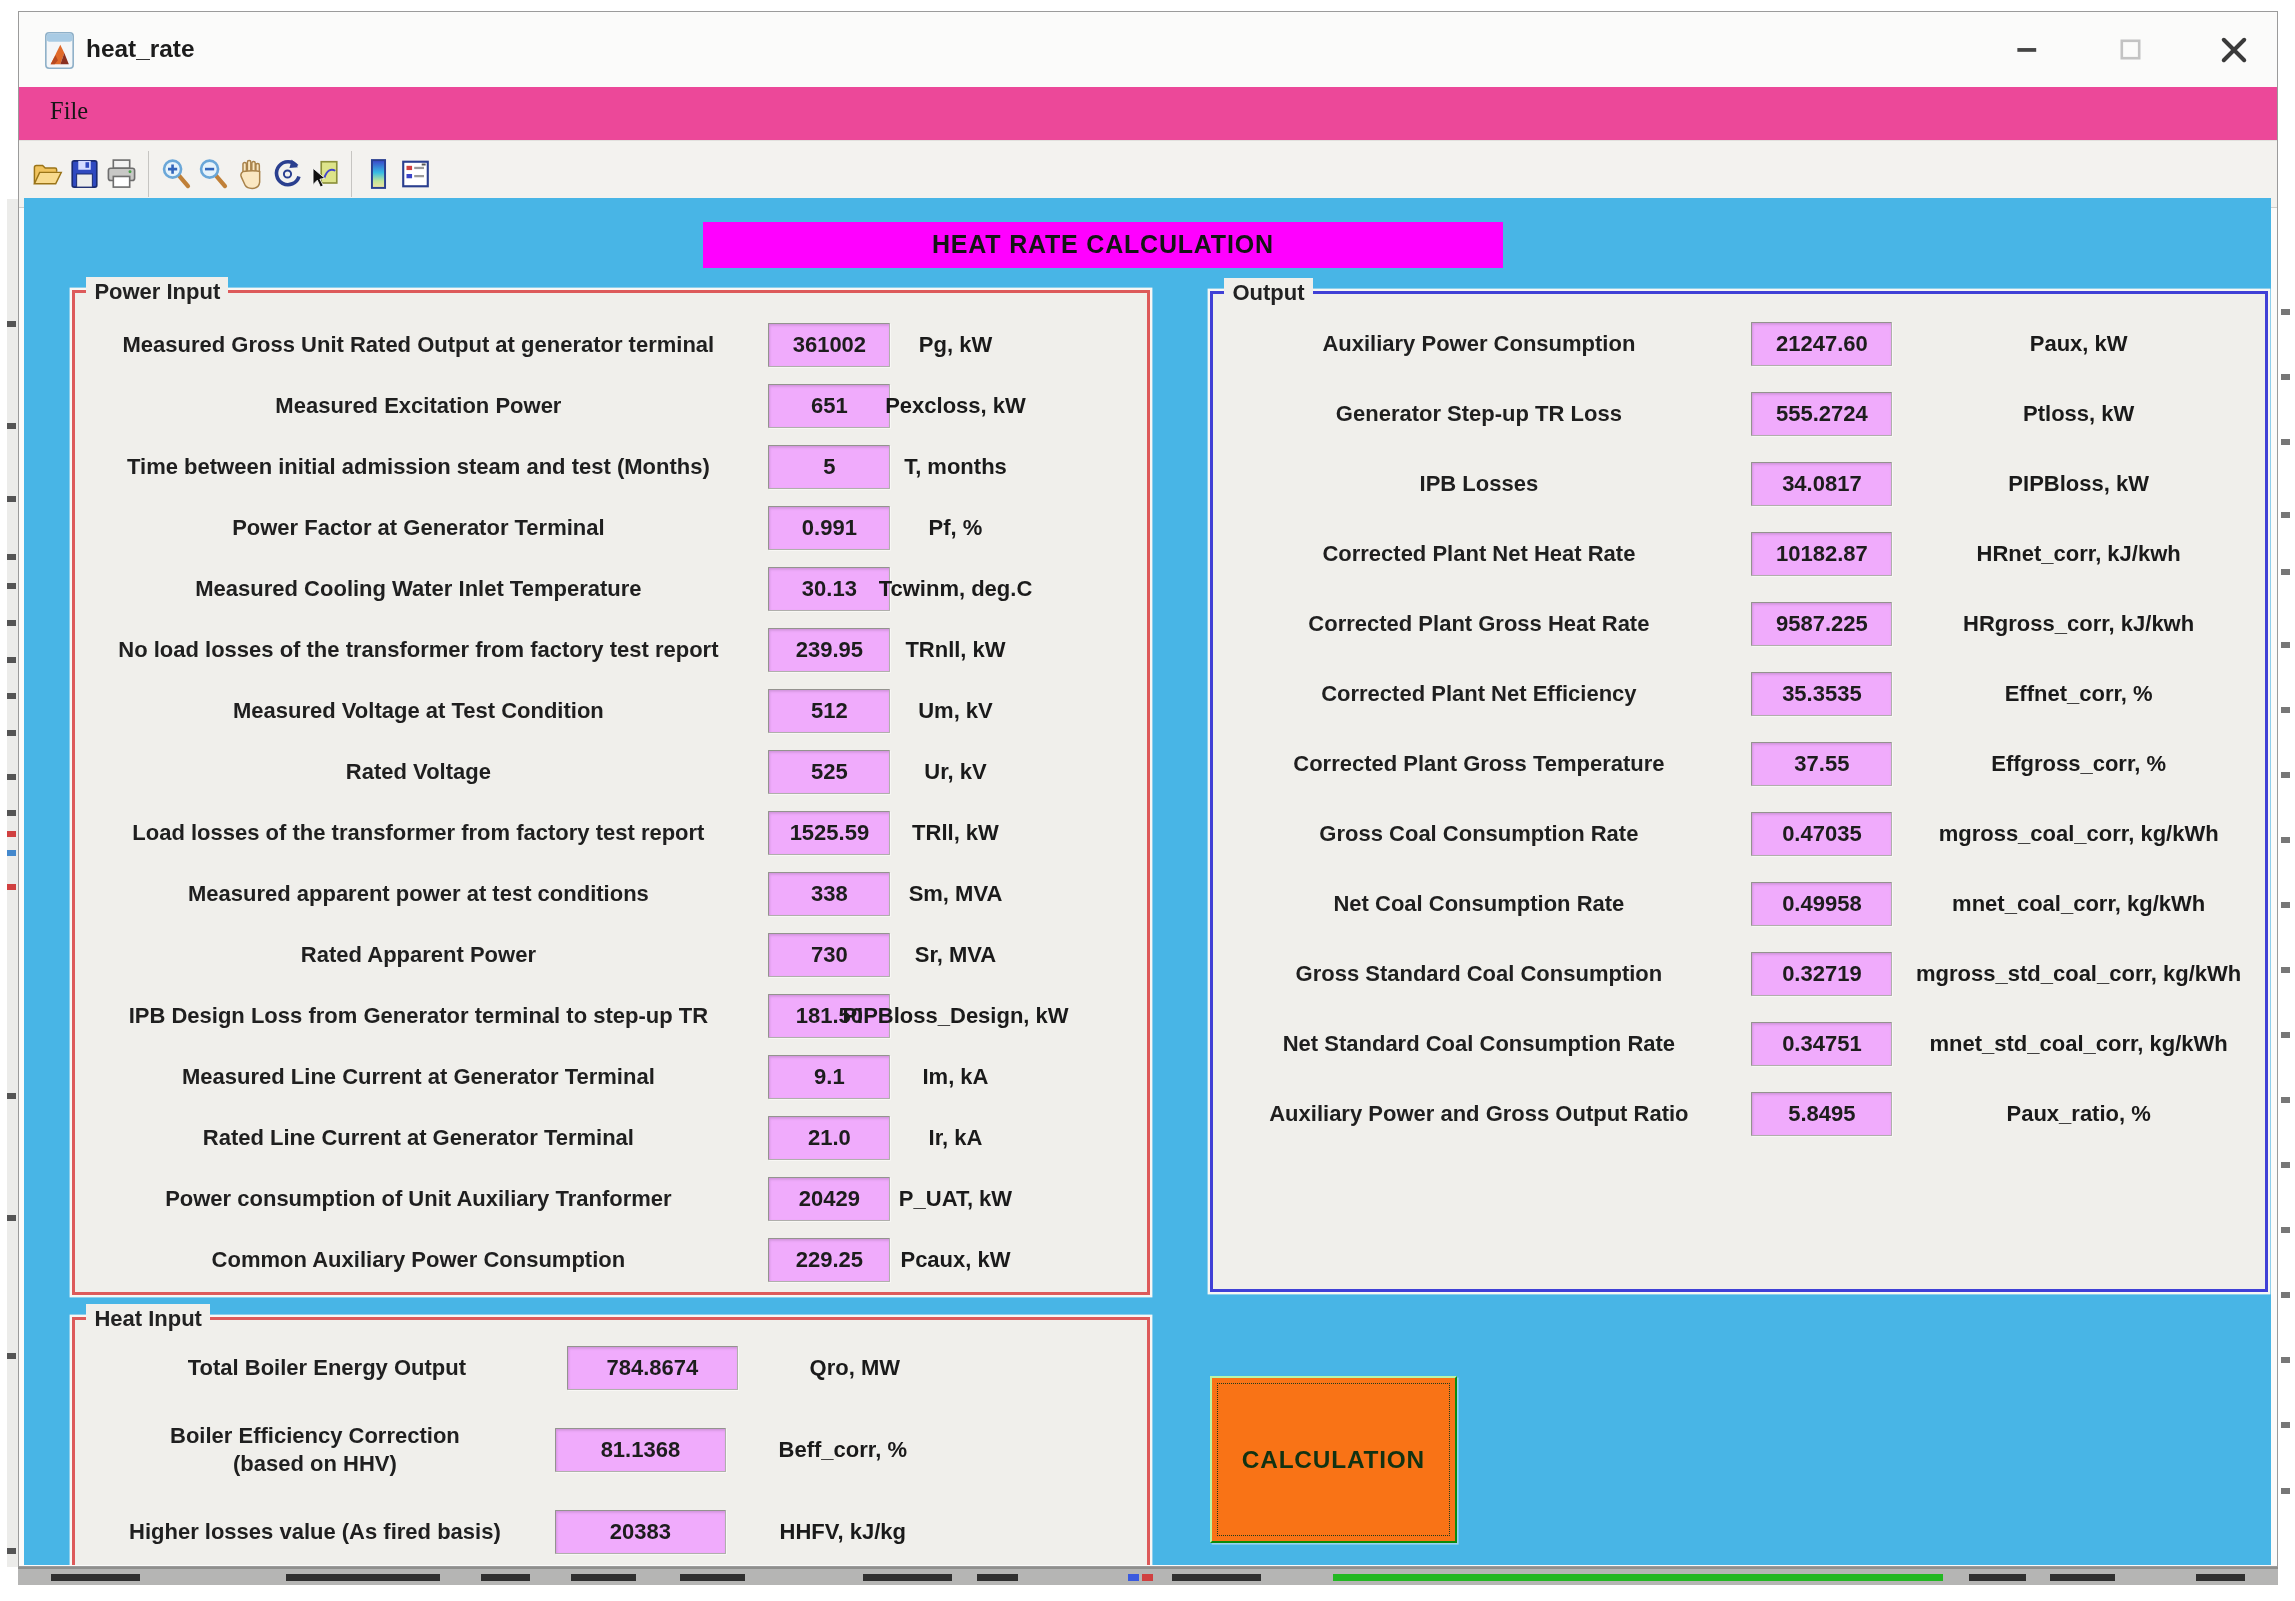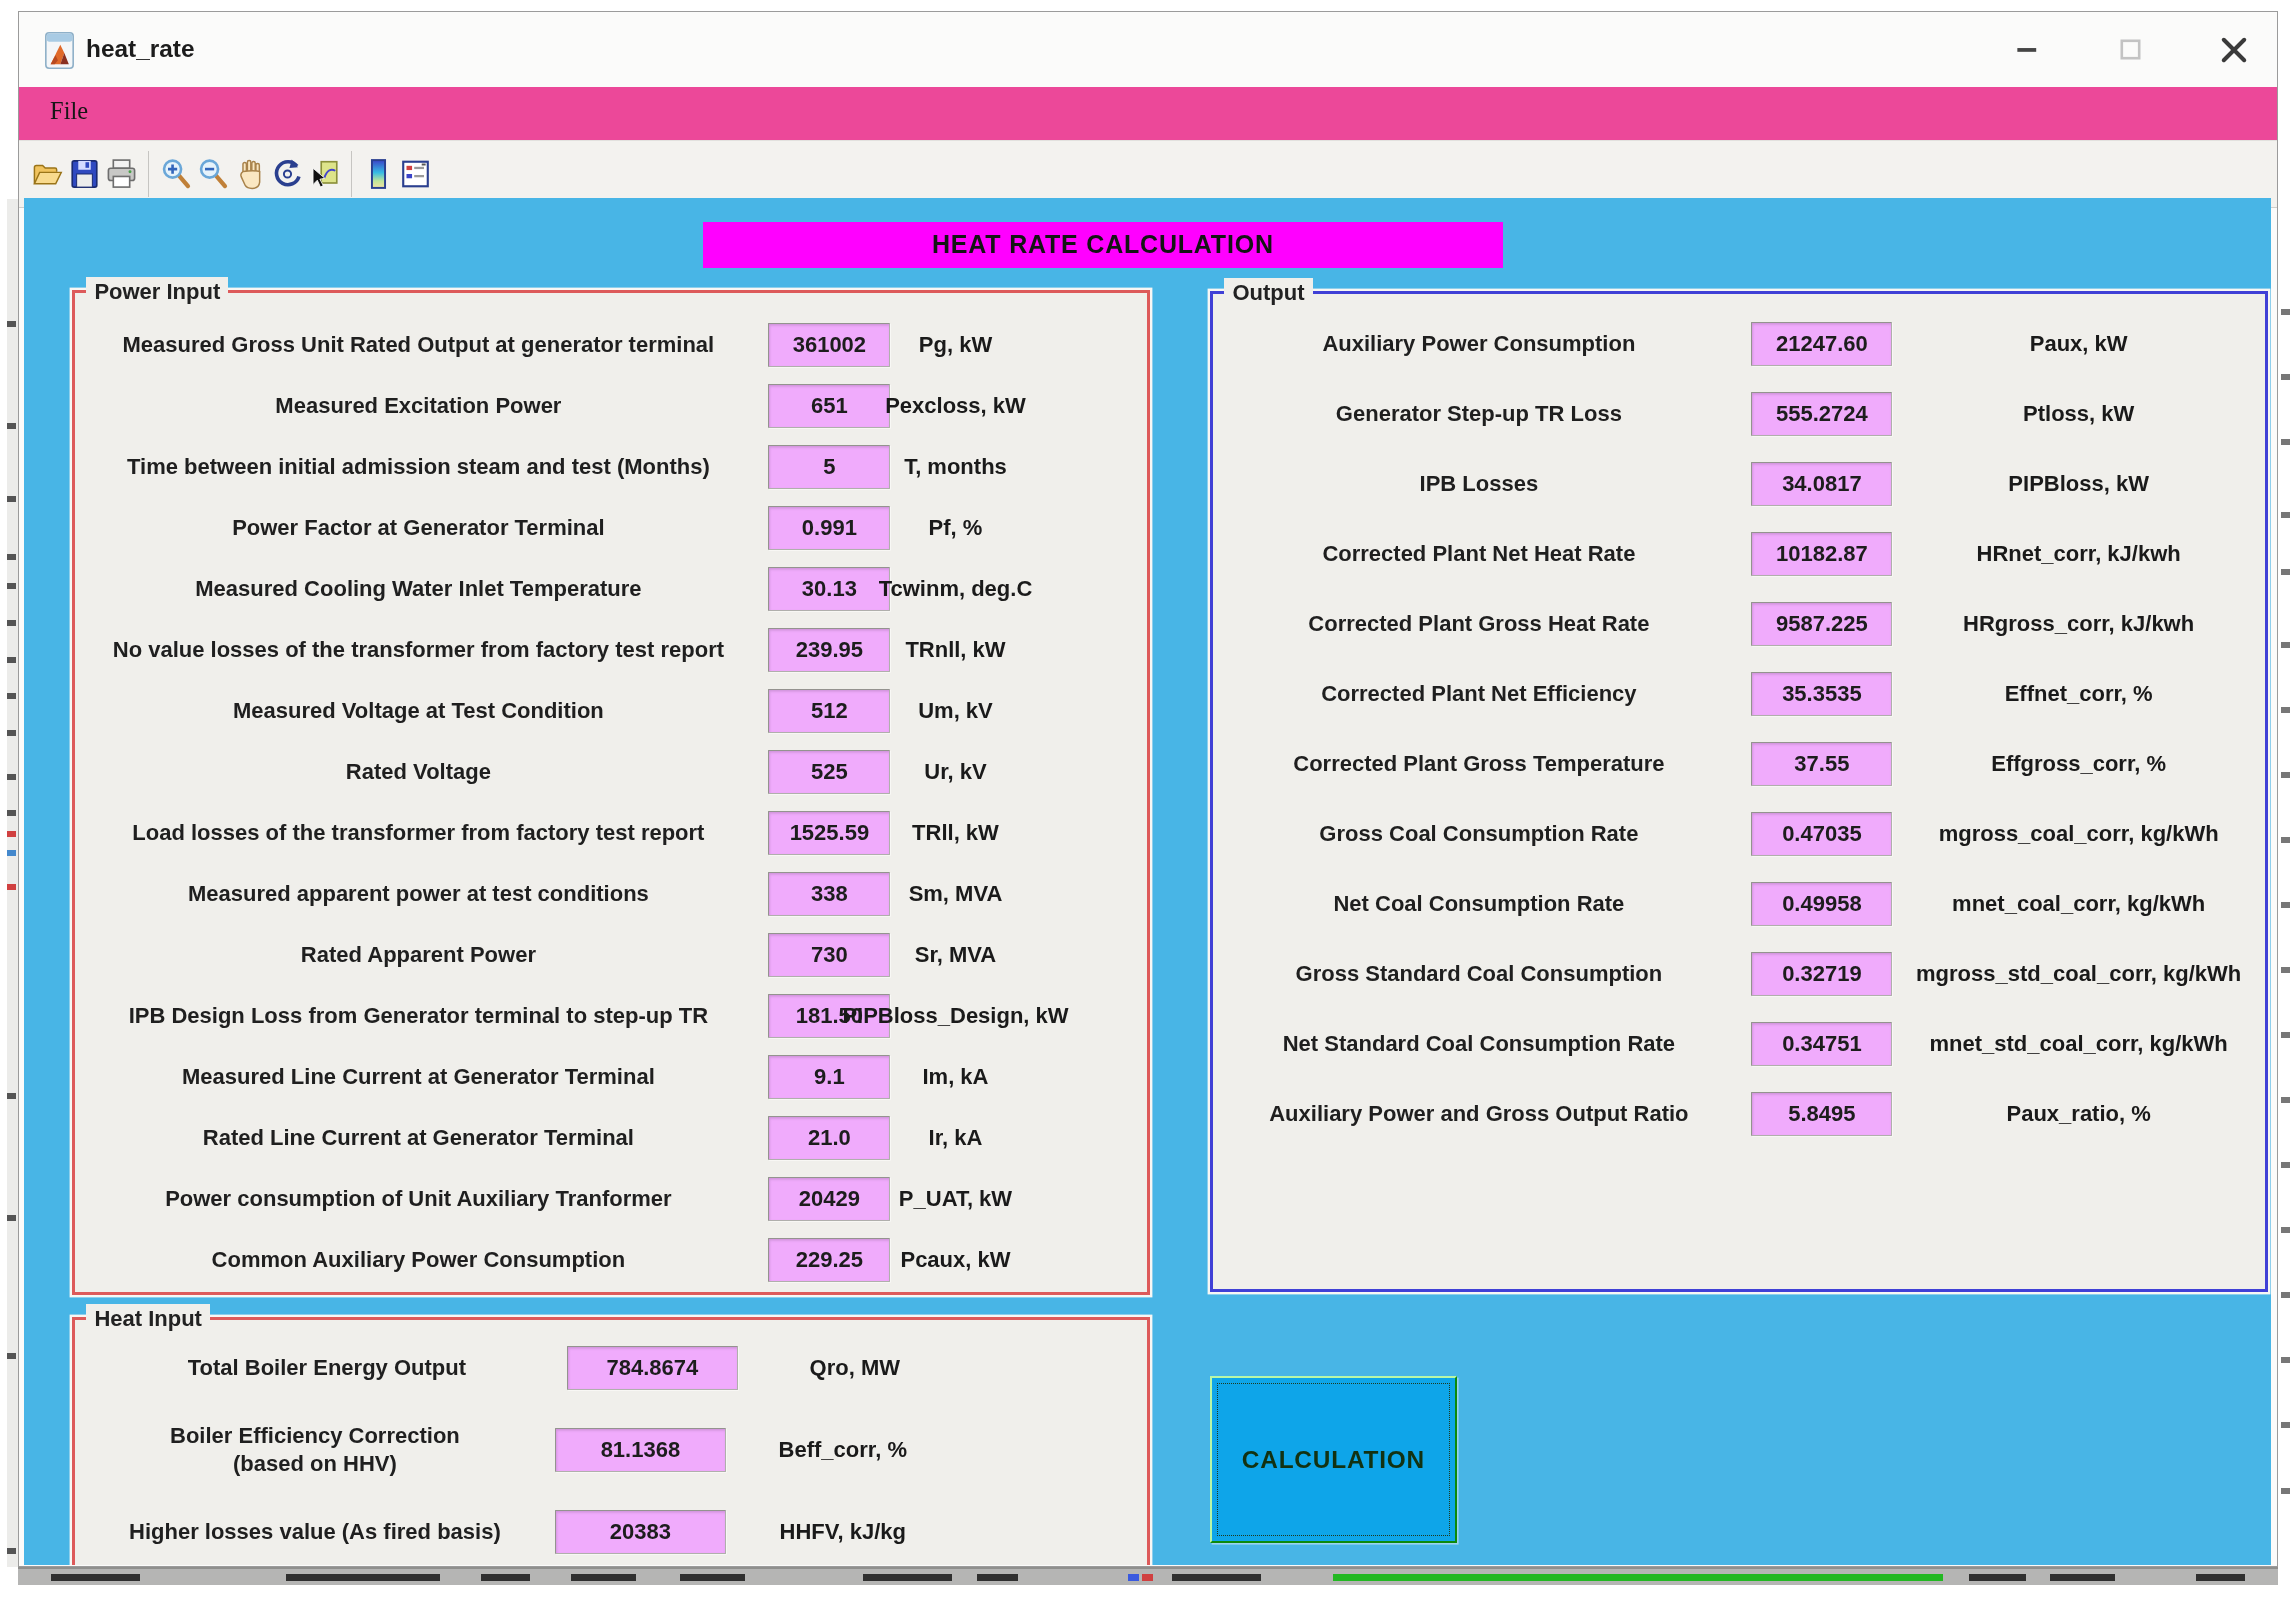--- a/index.html
+++ b/index.html
@@ -57,21 +57,21 @@
   #heat-panel .editbox{width:171px;}
   #heat-panel .unit{width:211px;margin-left:11.4px;}
   #output-panel{left:1186px;top:93px;width:1058px;height:1001px;}
   #output-panel .rows{padding-top:14.6px;}
   #output-panel .row{height:70px;}
   #output-panel .lbl{width:532px;}
   #output-panel .editbox{width:141px;margin-left:6.5px;}
   #output-panel .unit{flex:1;}
   
   .calcbtn{position:absolute;left:1186px;top:1178px;width:247px;height:167px;
-           background:#0ea5e9;border:2.4px solid;border-color:#b8f7a8 #0c8a0c #0c8a0c #b8f7a8;
+           background:#f97316;border:2.4px solid;border-color:#b8f7a8 #0c8a0c #0c8a0c #b8f7a8;
            box-shadow:1.6px 1.6px 0 #9ad3ef;outline:1.6px dotted #1e3a1e;outline-offset:-8.1px;
            display:flex;align-items:center;justify-content:center;
            font-family:"Liberation Sans",sans-serif;font-size:24.4px;font-weight:700;color:#123212;
            letter-spacing:0.8px;}
   
   .lstrip{position:absolute;left:6.5px;top:199px;width:11.4px;height:1368px;background:#ececea;}
   .lstrip .frag{position:absolute;left:0.8px;width:9px;height:5.7px;background:#555;}
   .redge{position:absolute;left:2279px;top:0;width:16.3px;height:1601px;}
   .redge .frag{position:absolute;left:1.6px;width:9.8px;height:5.7px;background:#777;}
   .bstrip{position:absolute;left:18px;top:1567px;width:2260px;height:18px;background:#b5b5b4;
@@ -288,21 +288,21 @@
               </div>
             </div>
             <div class="row r4">
               <div class="lbl"><span class="l1">Measured Cooling Water Inlet Temperature</span></div>
               <input class="editbox" type="text" value="30.13" style="">
               <div class="unit">
                 <span>Tcwinm, deg.C</span>
               </div>
             </div>
             <div class="row r5">
-              <div class="lbl"><span class="l1">No value losses of the transformer from factory test report</span></div>
+              <div class="lbl"><span class="l1">No load losses of the transformer from factory test report</span></div>
               <input class="editbox" type="text" value="239.95" style="">
               <div class="unit">
                 <span>TRnll, kW</span>
               </div>
             </div>
             <div class="row r6">
               <div class="lbl"><span class="l1">Measured Voltage at Test Condition</span></div>
               <input class="editbox" type="text" value="512" style="">
               <div class="unit">
                 <span>Um, kV</span>

